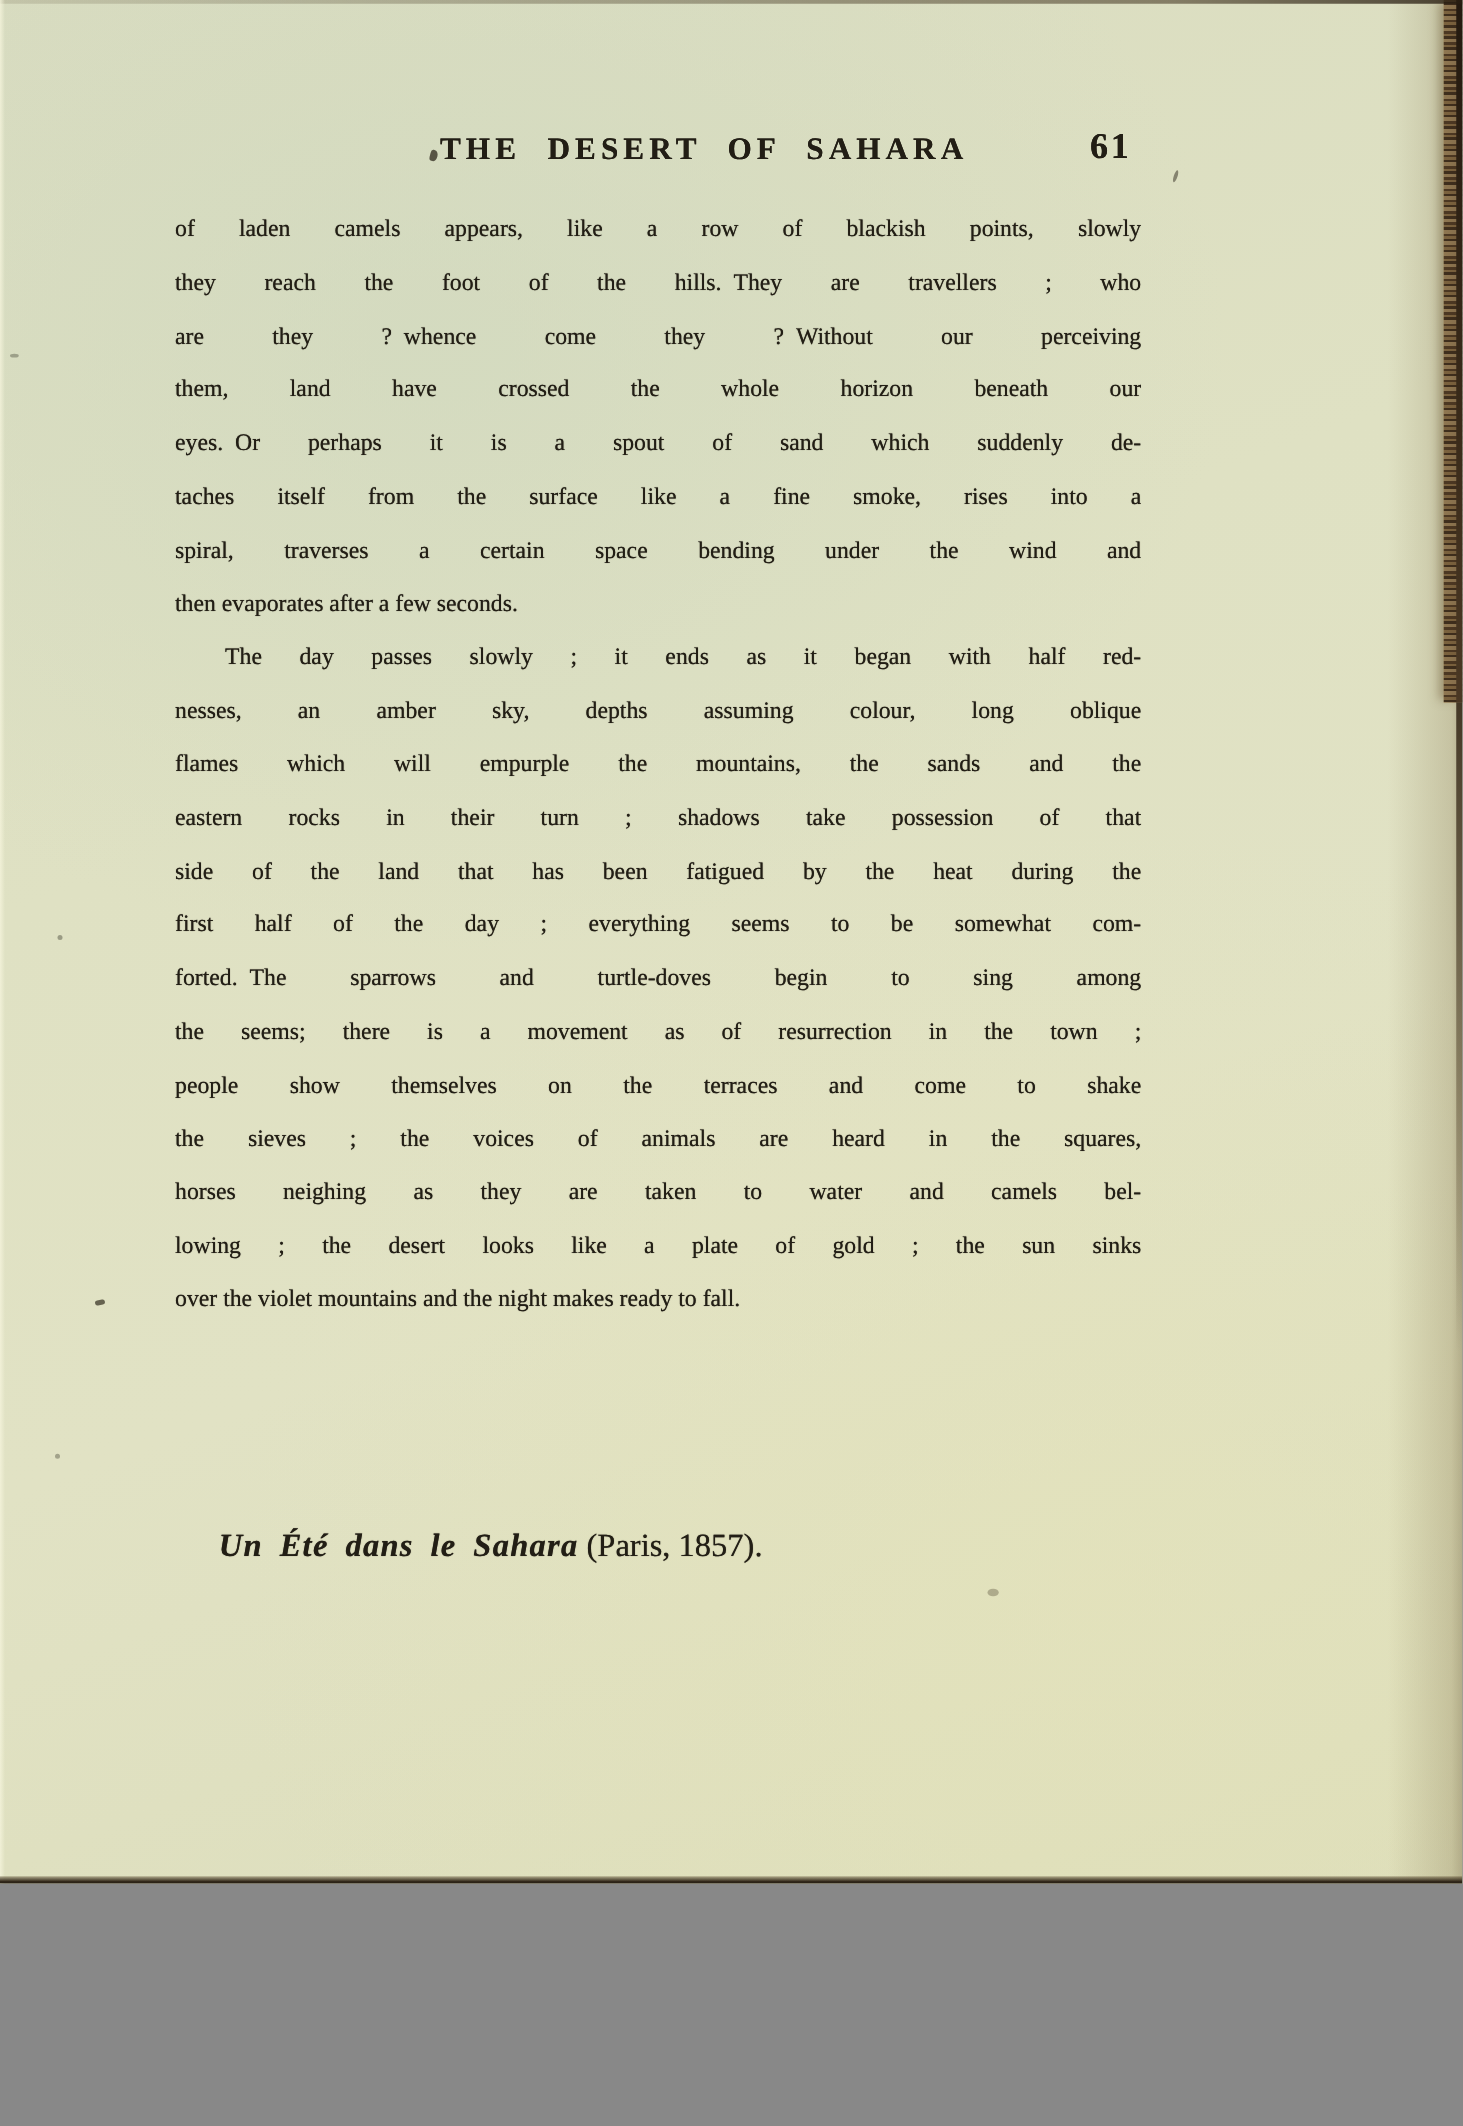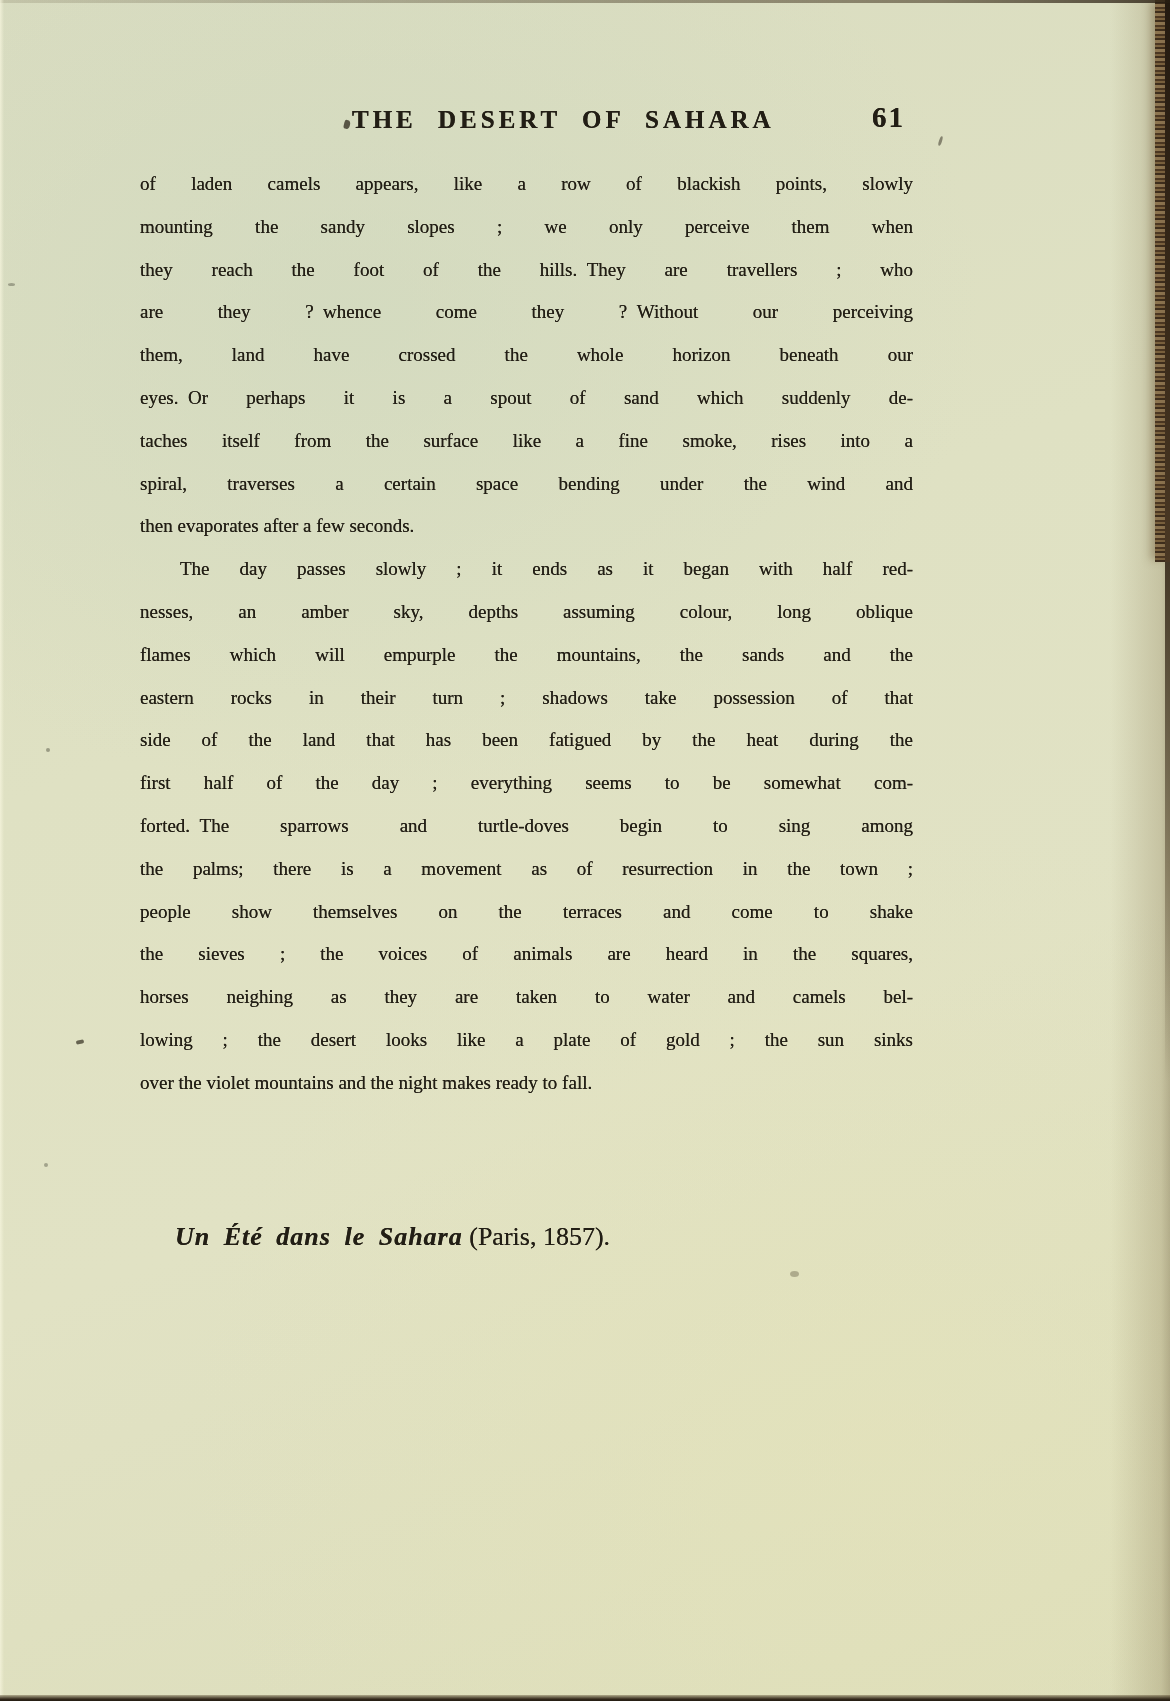--- a/index.html
+++ b/index.html
@@ -3,21 +3,21 @@
 <meta charset="utf-8">
 <style>
   html, body {
     margin: 0;
     padding: 0;
     background: #888;
   }
   .page {
     position: relative;
     width: 1170px;
-    height: 1701px;
+    height: 1507px;
     overflow: hidden;
     background:
       radial-gradient(ellipse 900px 700px at 30% 18%, rgba(205,215,190,0.55), rgba(205,215,190,0) 70%),
       radial-gradient(ellipse 1000px 900px at 75% 85%, rgba(230,228,185,0.5), rgba(230,228,185,0) 70%),
       linear-gradient(160deg, #d9dcc0 0%, #dfe1c3 38%, #e1e2c4 62%, #dcddba 100%);
     font-family: "Liberation Serif", "DejaVu Serif", serif;
     color: var(--ink, #221e15);
   }
 
   
@@ -118,38 +118,37 @@
 <body>
 
 <div class="page">
 
   <div class="running-header">THE DESERT OF SAHARA</div>
   <div class="page-number">61</div>
 
   <div class="body-text">
     <div class="paragraph">
       <div class="line">of laden camels appears, like a row of blackish points, slowly</div>
-      <div class="line">mounting the sandy slopes ; we only perceive them when</div>
       <div class="line">they reach the foot of the hills. They are travellers ; who</div>
       <div class="line">are they ? whence come they ? Without our perceiving</div>
       <div class="line">them, land have crossed the whole horizon beneath our</div>
       <div class="line">eyes. Or perhaps it is a spout of sand which suddenly de-</div>
       <div class="line">taches itself from the surface like a fine smoke, rises into a</div>
       <div class="line">spiral, traverses a certain space bending under the wind and</div>
       <div class="line no-stretch">then evaporates after a few seconds.</div>
     </div>
     <div class="paragraph">
       <div class="line indent">The day passes slowly ; it ends as it began with half red-</div>
       <div class="line">nesses, an amber sky, depths assuming colour, long oblique</div>
       <div class="line">flames which will empurple the mountains, the sands and the</div>
       <div class="line">eastern rocks in their turn ; shadows take possession of that</div>
       <div class="line">side of the land that has been fatigued by the heat during the</div>
       <div class="line">first half of the day ; everything seems to be somewhat com-</div>
       <div class="line">forted. The sparrows and turtle-doves begin to sing among</div>
-      <div class="line">the palms; there is a movement as of resurrection in the town ;</div>
+      <div class="line">the seems; there is a movement as of resurrection in the town ;</div>
       <div class="line">people show themselves on the terraces and come to shake</div>
       <div class="line">the sieves ; the voices of animals are heard in the squares,</div>
       <div class="line">horses neighing as they are taken to water and camels bel-</div>
       <div class="line">lowing ; the desert looks like a plate of gold ; the sun sinks</div>
       <div class="line no-stretch">over the violet mountains and the night makes ready to fall.</div>
     </div>
   </div>
 
   <div class="citation">
     <span class="italic">Un Été dans le Sahara</span><span class="roman"> (Paris, 1857).</span>

